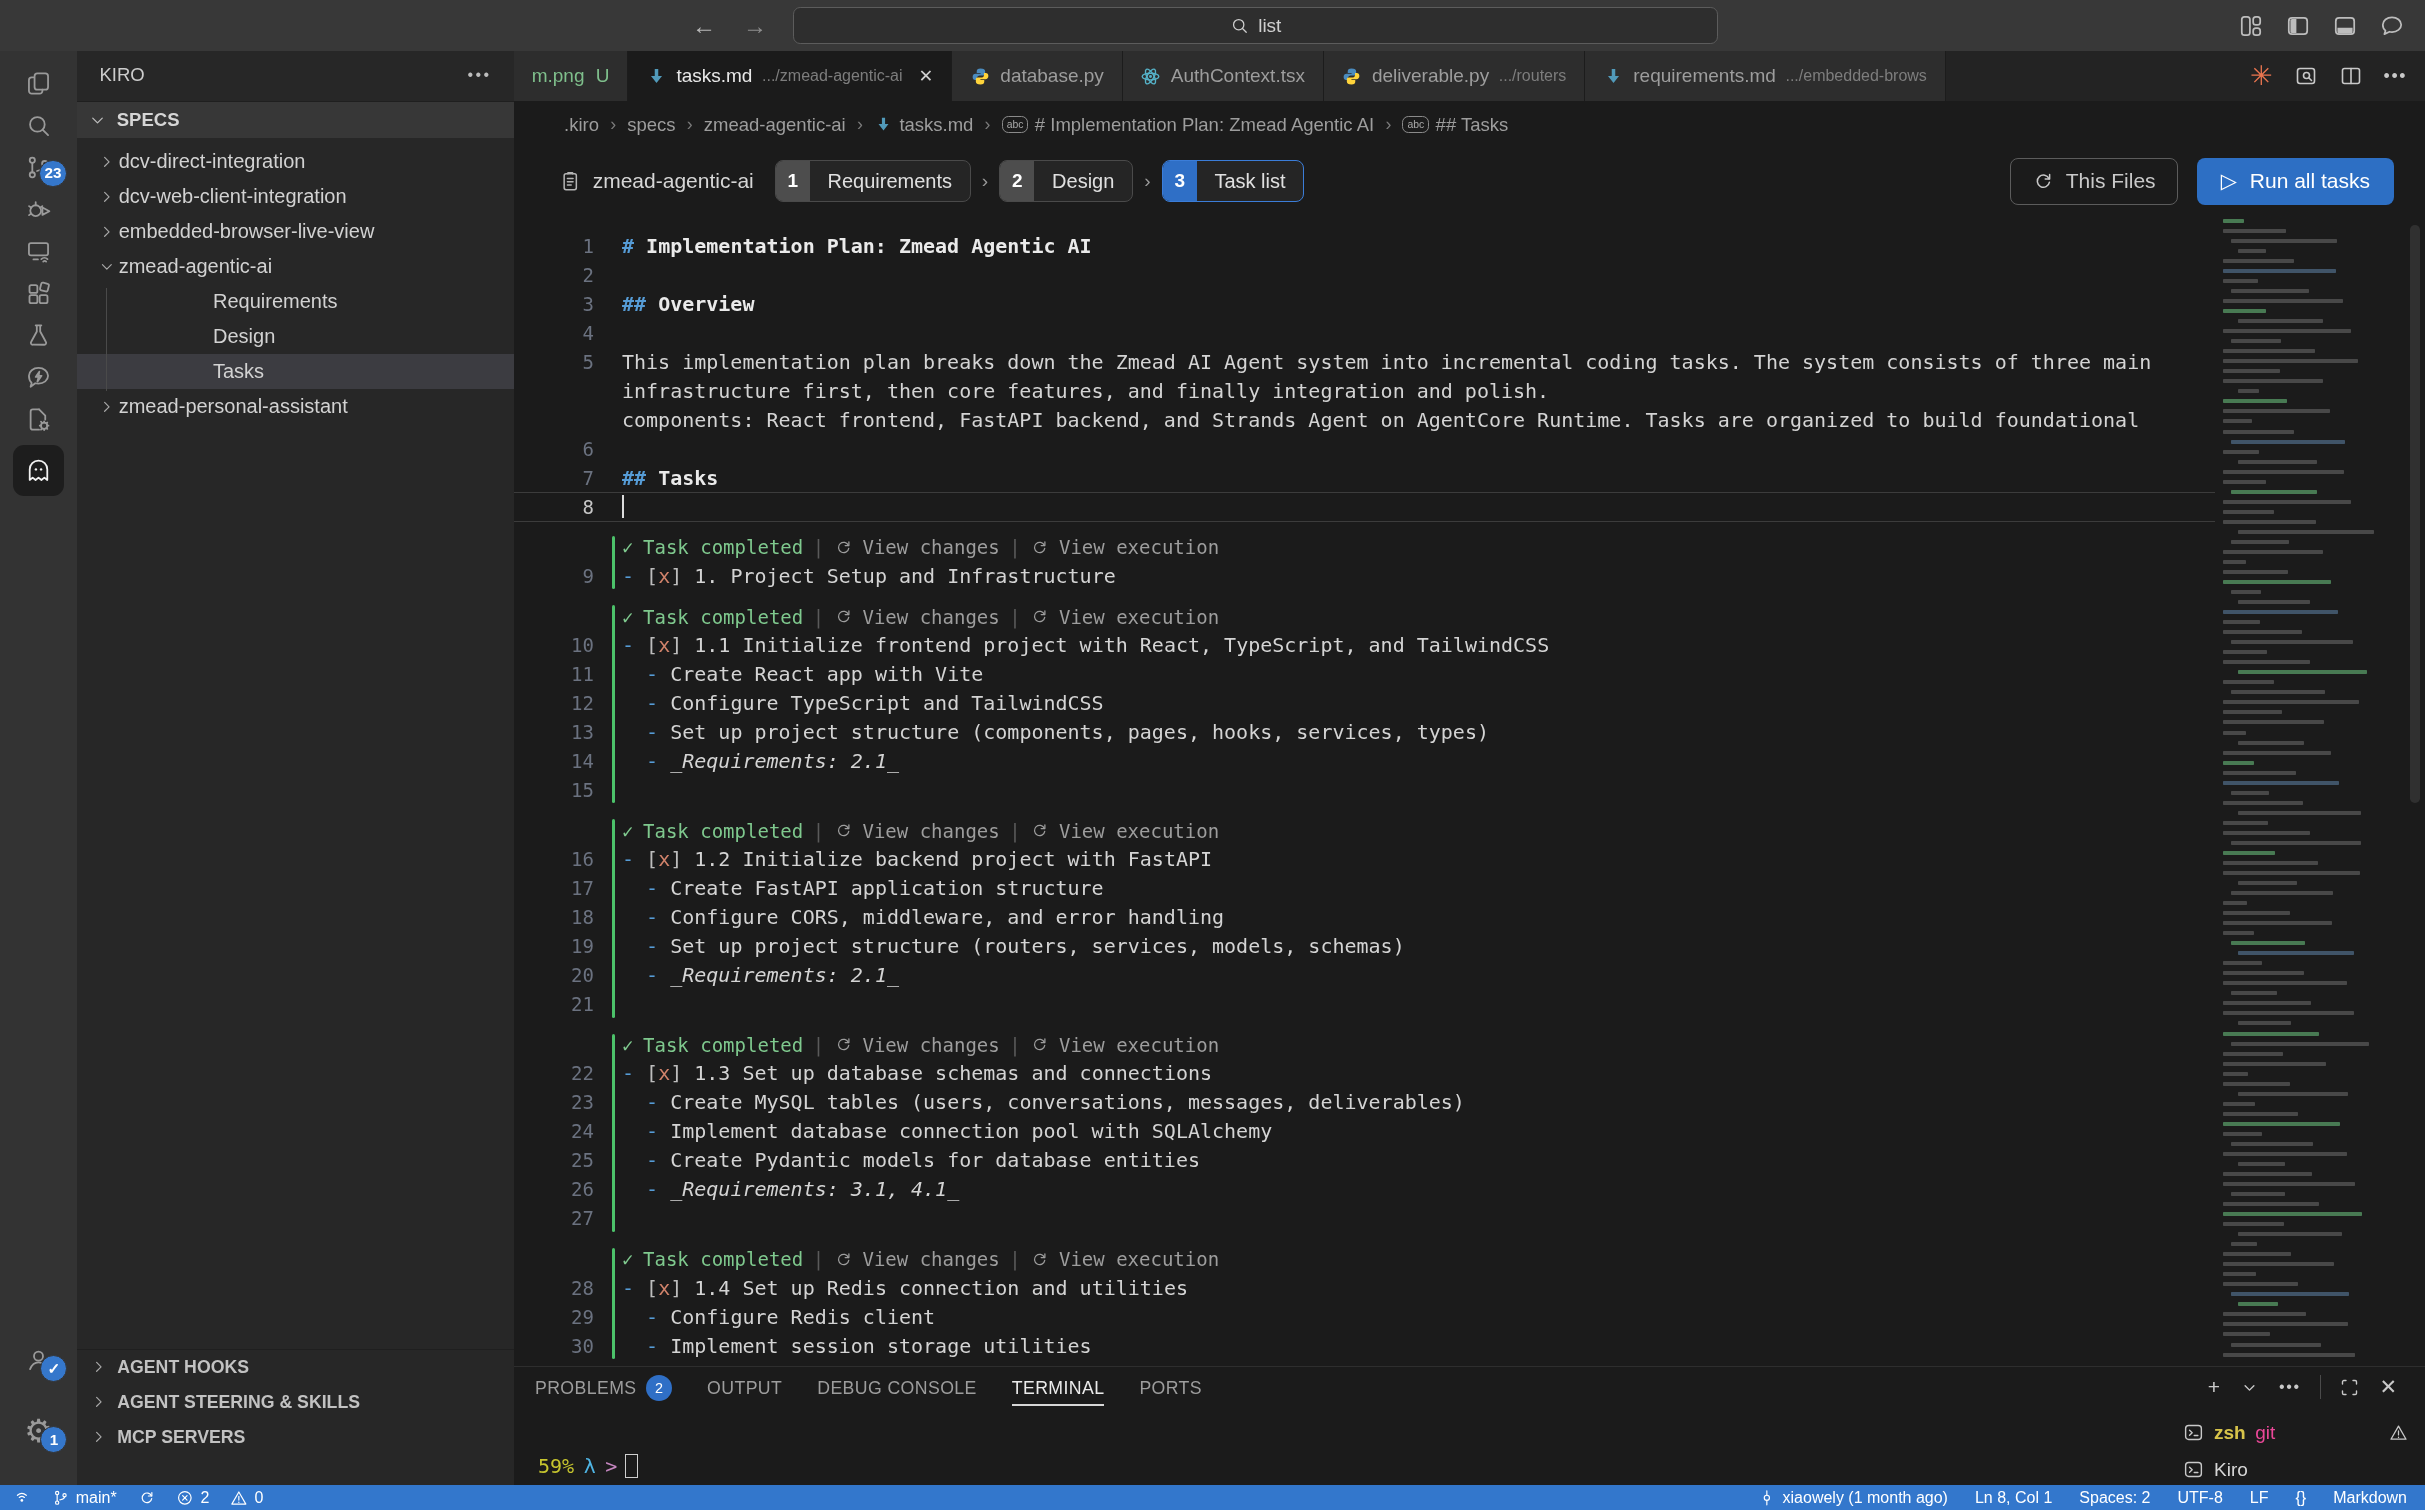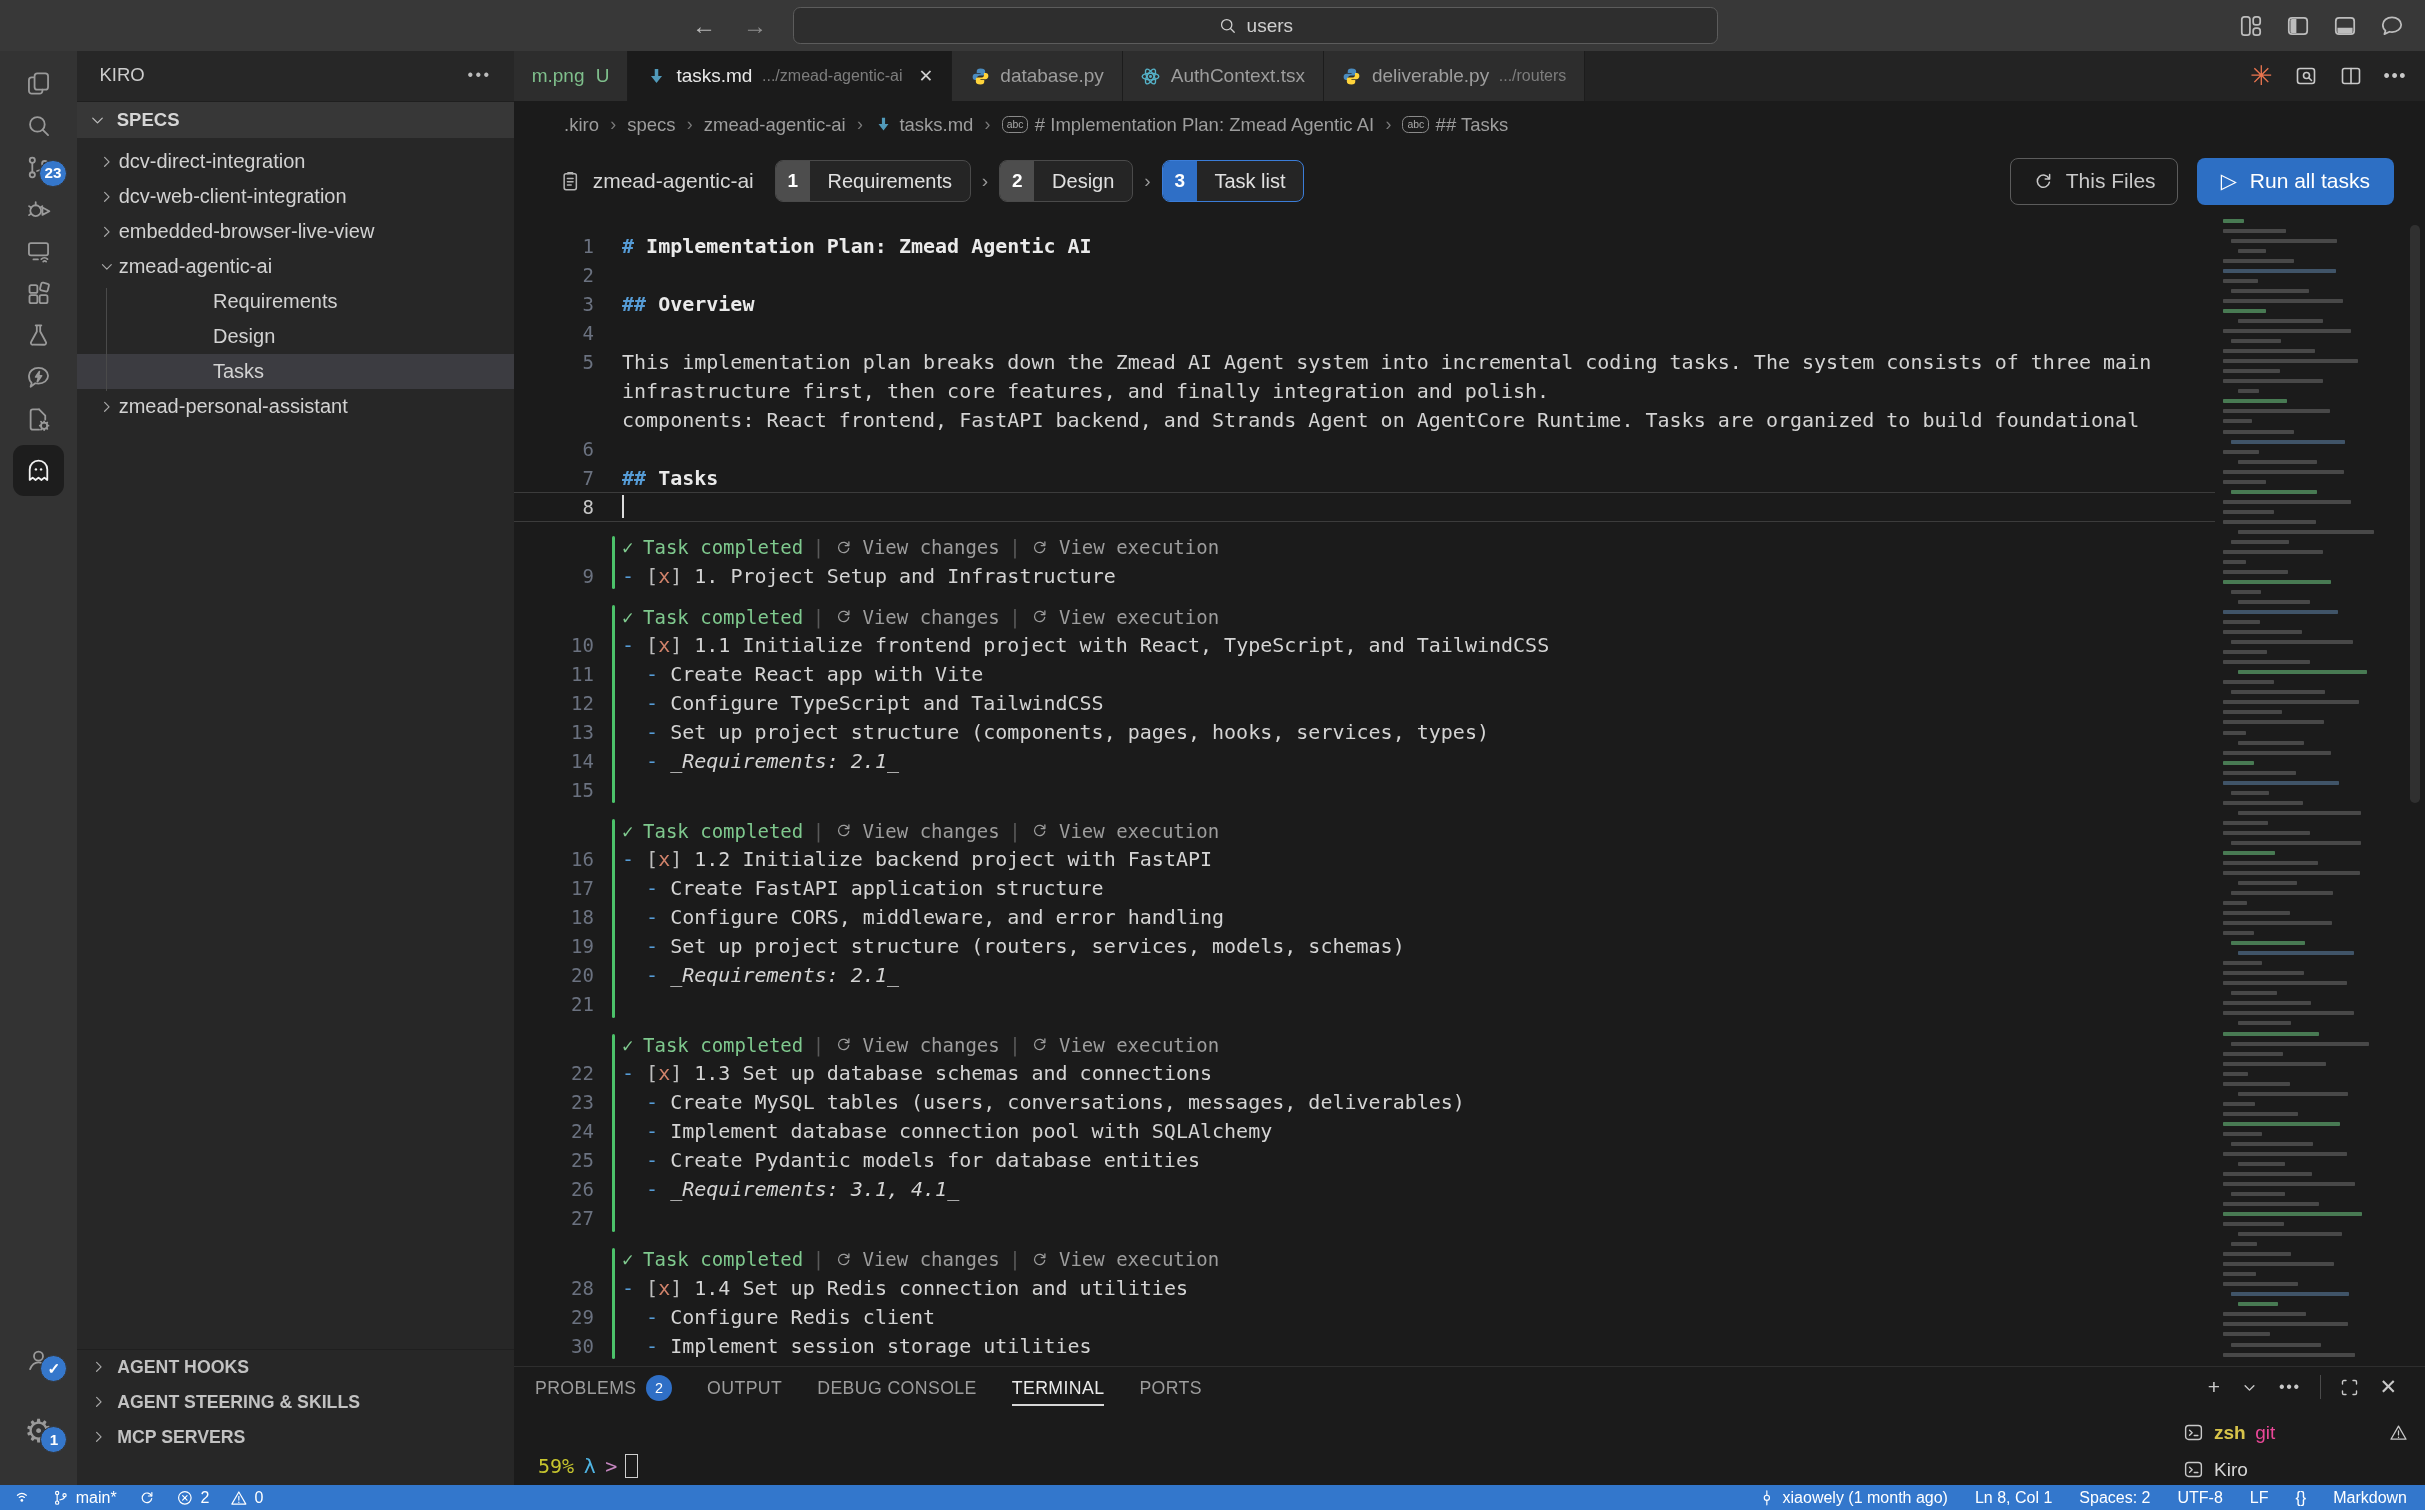--- a/index.html
+++ b/index.html
@@ -156,21 +156,21 @@
   <div class="abs titlebar"></div>
   <div class="abs nav-arrows">
     <span>←</span>
     <span class="fwd">→</span>
   </div>
   <div class="abs searchbox">
     <svg class="ic" width="19" height="19" viewBox="0 0 24 24">
         <circle cx="11" cy="11" r="6.5"></circle>
         <path d="M15.8 15.8 20.5 20.5"></path>
       </svg>
-    <span>users</span>
+    <span>list</span>
   </div>
   <div class="abs title-icons">
     <span>
         <svg class="ic" viewBox="0 0 24 24">
           <rect x="3.5" y="3.5" width="7.5" height="17" rx="2.5"></rect>
           <rect x="14" y="3.5" width="6.5" height="7.5" rx="2.5"></rect>
           <rect x="14" y="14" width="6.5" height="6.5" rx="2.5"></rect>
         </svg>
       </span>
     <span>
@@ -408,20 +408,29 @@
         </div>
         <div class="tab">
           <span class="ficon">
             <svg class="ic " viewBox="0 0 24 24">
               <path fill="#4B8BBE" stroke="none" d="M12 2.8c-3.2 0-4.3 1.4-4.3 3.1v2h4.4v1H6.3c-1.9 0-3.3 1.4-3.3 3.6s1.1 3.4 3 3.4h2v-2.4c0-1.6 1.6-2.7 3.2-2.7h4c1.4 0 2.1-1 2.1-2.1V5.9c0-1.7-1.5-3.1-5.3-3.1z"></path>
               <path fill="#FFD43B" stroke="none" d="M12 21.2c3.2 0 4.3-1.4 4.3-3.1v-2h-4.4v-1h5.8c1.9 0 3.3-1.4 3.3-3.6s-1.1-3.4-3-3.4h-2v2.4c0 1.6-1.6 2.7-3.2 2.7H8.8c-1.4 0-2.1 1-2.1 2.1v2.8c0 1.7 1.5 3.1 5.3 3.1z"></path>
             </svg>
           </span>
           <span>deliverable.py</span>
           <span class="dir">.../routers</span>
+        </div>
+        <div class="tab">
+          <span class="ficon">
+            <svg class="ic " viewBox="0 0 24 24">
+              <path fill="#519aba" stroke="none" d="M10 3.5h4v8h4.3L12 19.5 5.7 11.5H10z"></path>
+            </svg>
+          </span>
+          <span>requirements.md</span>
+          <span class="dir">.../embedded-brows</span>
         </div>
       </div>
     <div class="tab-actions">
       <span class="kiro-star">✳</span>
       <span>
           <svg class="ic" viewBox="0 0 24 24">
             <rect x="3.5" y="4.5" width="17" height="15" rx="2.5"></rect>
             <circle cx="12.5" cy="11.5" r="3"></circle>
             <path d="M14.8 13.8 17.5 16.5"></path>
           </svg>

